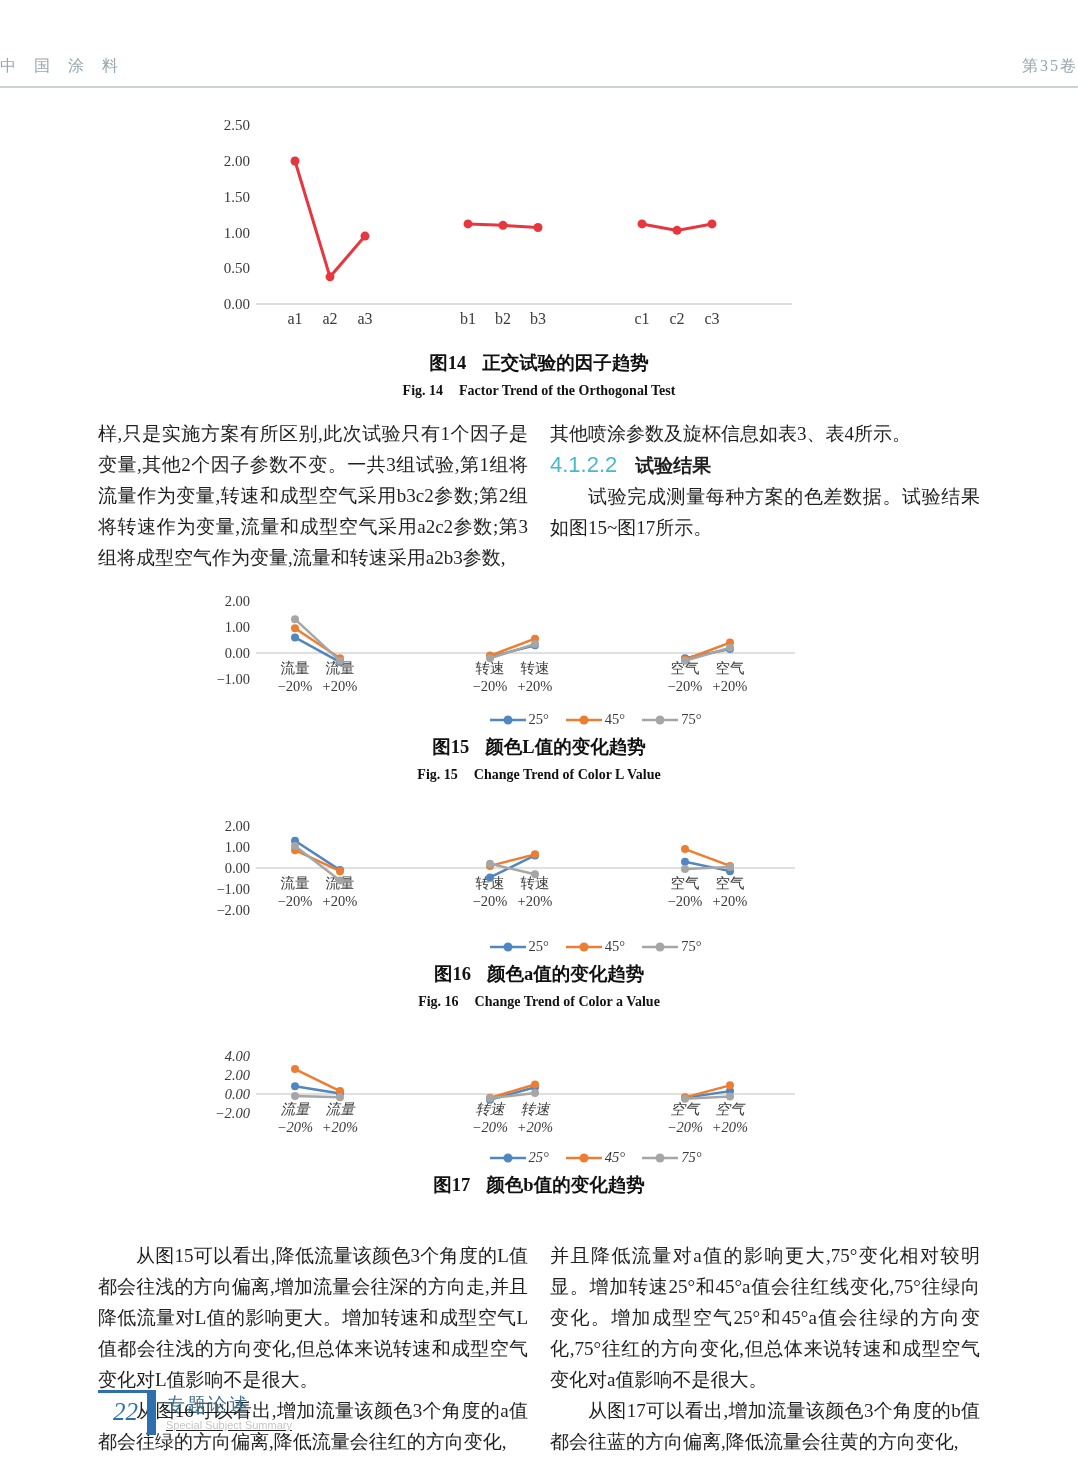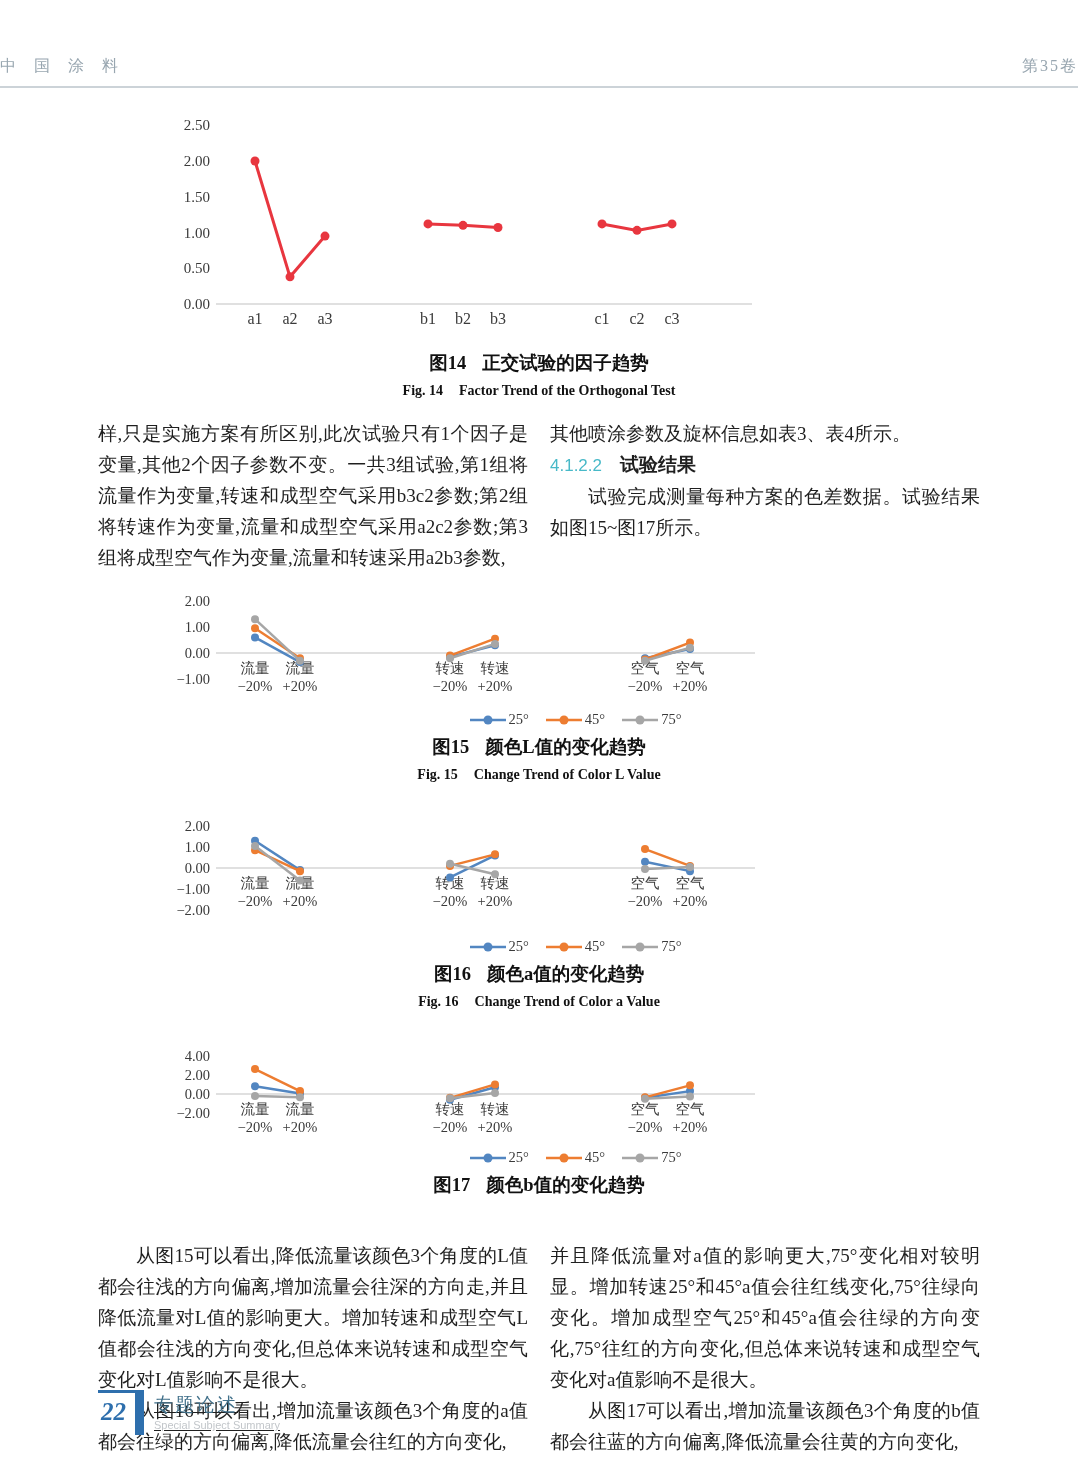--- a/index.html
+++ b/index.html
@@ -6,46 +6,46 @@
   .page{width:1078px;height:1463px;position:relative;background:#fff;overflow:hidden;
         font-family:"Liberation Serif",serif;color:#1f1f1f;}
   .content{padding:0 98px;}
   
   .header{display:flex;justify-content:space-between;align-items:flex-start;
           padding:56px 0 9px 0;border-bottom:2px solid #ccd3d8;
           color:#98a6b0;font-size:16px;}
   .journal{letter-spacing:7px;}
   .volume{letter-spacing:2px;}
   
-  .chart-wrap{margin-left:72px;margin-top:22px;}
+  .chart-wrap{margin-left:112px;margin-top:22px;}
   .chart-wrap.c15{margin-top:16px;}
   .chart-wrap.c16{margin-top:20px;}
-  .chart-wrap.c17{margin-top:24px;}
+  .chart-wrap.c17{margin-top:24px;font-style:italic;}
   .chart-legend{display:flex;justify-content:center;gap:16px;margin-top:6px;
                 font-size:14.5px;color:#3a3a3a;align-items:center;}
   .legend-item{display:inline-flex;align-items:center;gap:2px;}
   .caption{width:100%;text-align:center;font-weight:bold;font-size:18.5px;
            line-height:26px;margin-top:6px;color:#111;}
   .caption.en{font-size:14px;margin-top:2px;}
   .cap-label{margin-right:16px;}
   
   .cols{display:flex;gap:22px;margin-top:14px;}
   .cols.bottom{margin-top:42px;}
   .col{width:431px;font-size:19px;line-height:31px;text-align:justify;}
   .col p{margin:0;}
   .col p.indent{text-indent:2em;}
   .section-heading{font-size:19px;}
   .sec-num{color:#48b9c8;font-family:"Liberation Sans",sans-serif;
-           margin-right:18px;font-size:17px;}
+           margin-right:18px;font-size:22px;}
   .sec-title{font-weight:600;}
   
   .footer{position:absolute;left:98px;bottom:28px;display:flex;align-items:flex-start;}
   .pn-group{display:flex;border-top:3px solid #2e6fad;align-items:flex-start;}
-  .page-num{font-style:italic;font-weight:bold;font-size:25px;color:#2e6fad;
-            padding:1px 9px 0 3px;line-height:36px;}
+  .page-num{font-style:italic;font-weight:normal;font-size:25px;color:#2e6fad;
+            padding:1px 9px 0 3px;line-height:36px;margin-left:12px;}
   .v-bar{width:9px;height:42px;background:#2e6fad;}
   .ft-text{margin-left:10px;margin-top:3px;text-decoration:underline;}
   .ft-cn{font-size:19px;color:#41708a;letter-spacing:2px;line-height:24px;}
   .ft-en{font-size:11px;color:#c2c6ca;font-family:"Liberation Sans",sans-serif;margin-top:2px;}
 </style>
 </head>
 <body>
 
 <div class="page">
 

